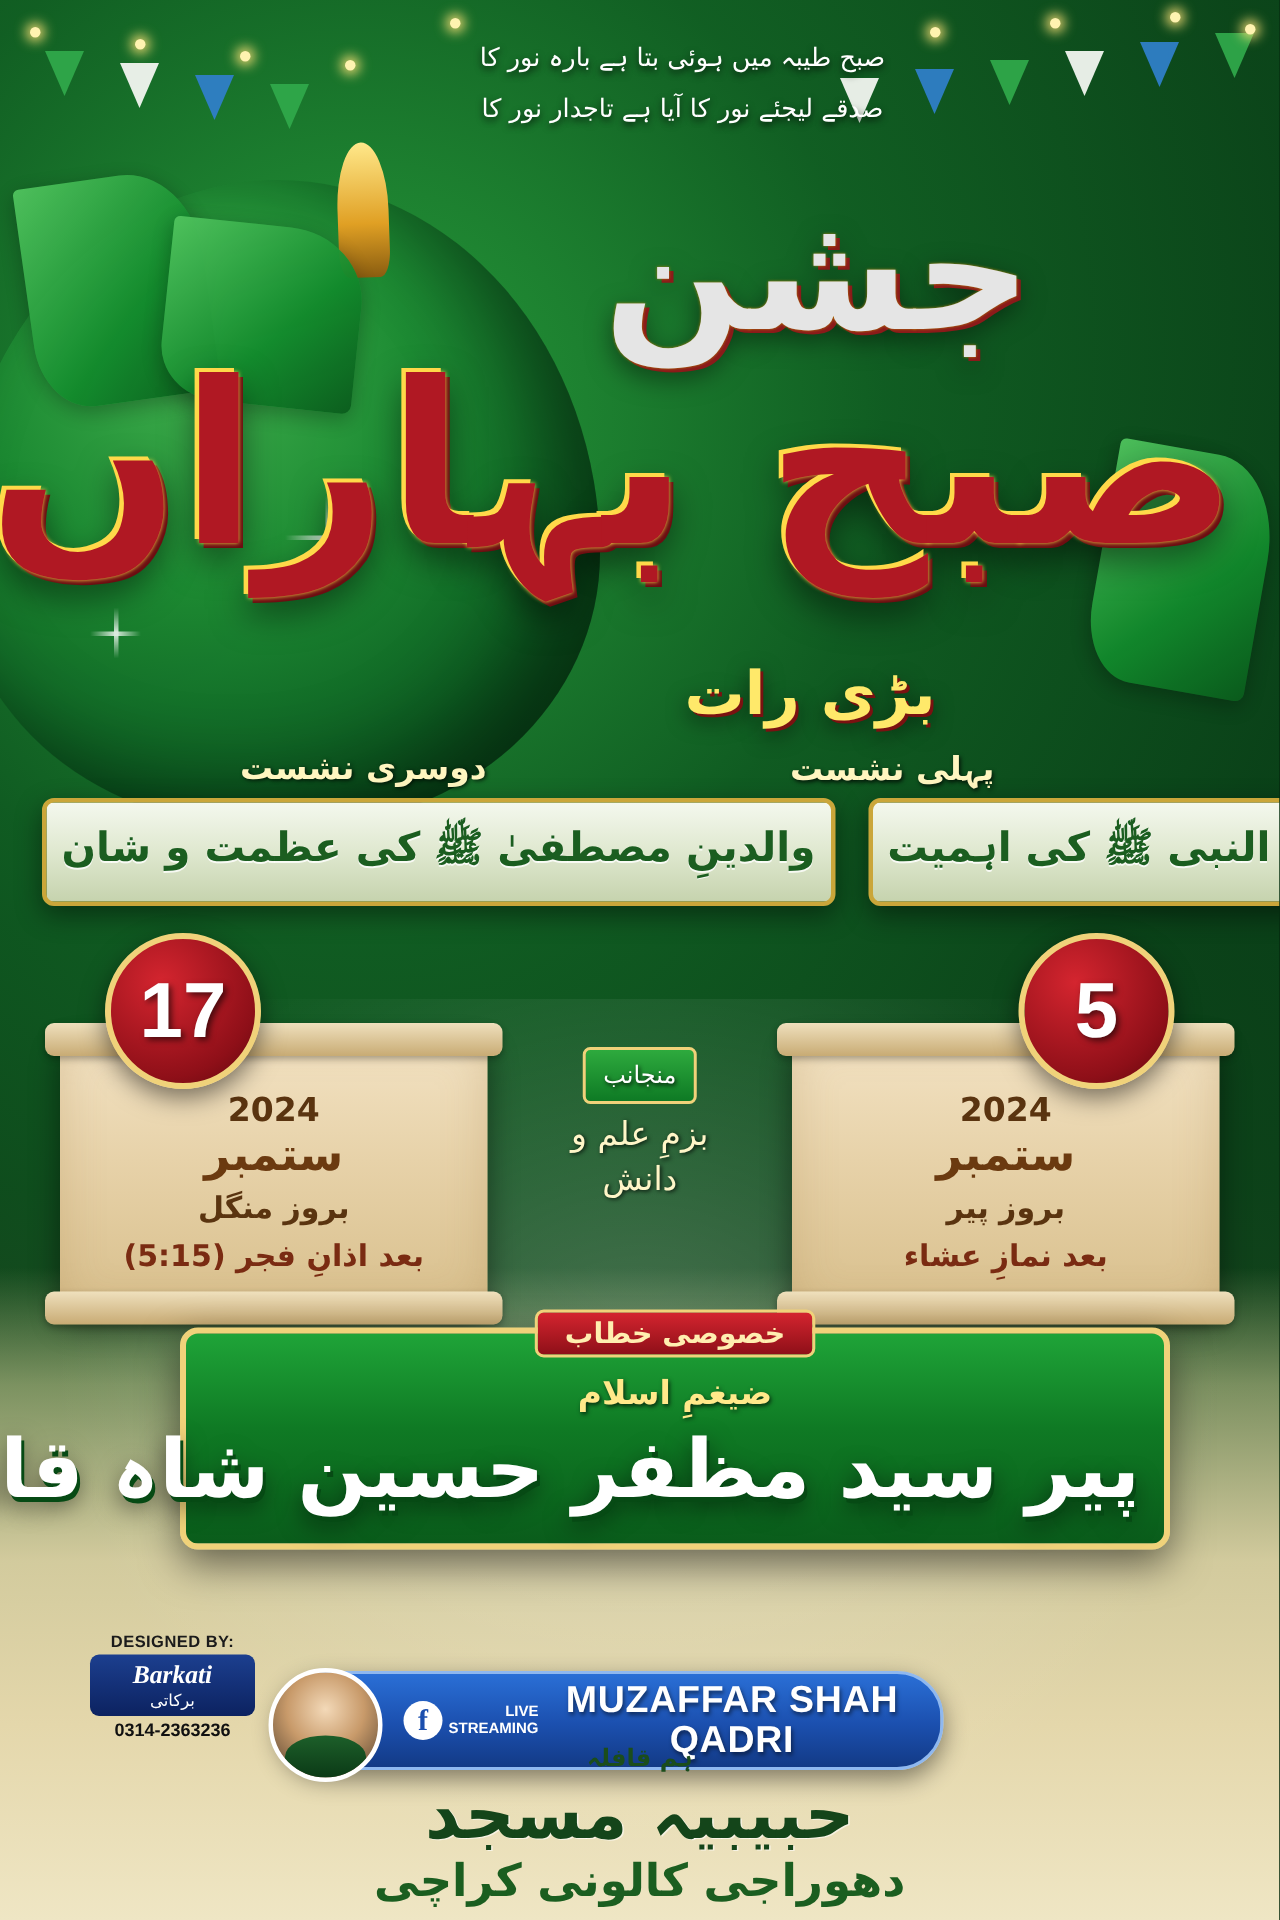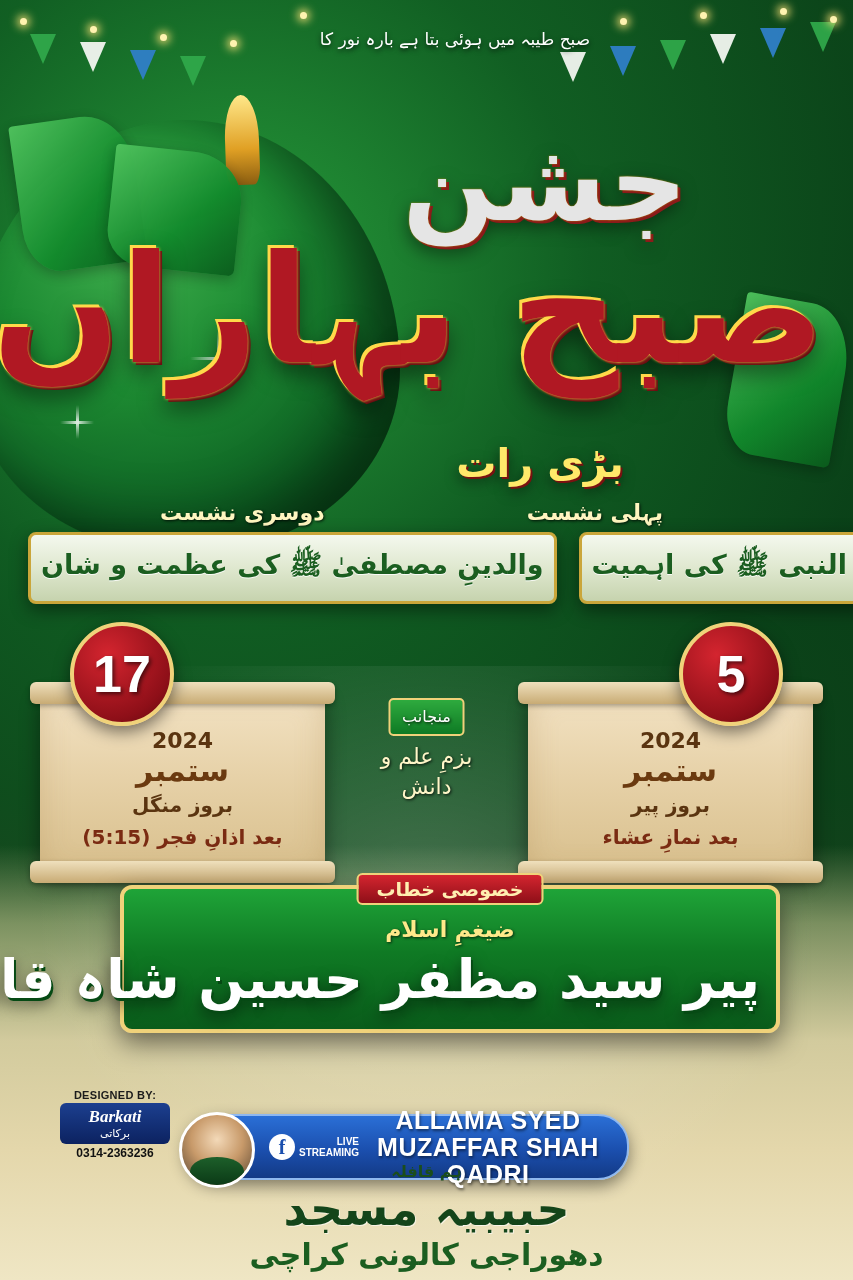--- a/index.html
+++ b/index.html
@@ -511,20 +511,21 @@
     <div class="bulb" style="left:230px; top:40px;"></div>
     <div class="bulb" style="left:300px; top:12px;"></div>
     <div class="bulb" style="left:620px; top:18px;"></div>
     <div class="bulb" style="left:700px; top:12px;"></div>
     <div class="bulb" style="left:780px; top:8px;"></div>
     <div class="bulb" style="left:830px; top:16px;"></div>
   </div>
 
   <div class="couplet urdu">
     <div>صبح طیبہ میں ہوئی بتا ہے بارہ نور کا</div>
+    <div>صدقے لیجئے نور کا آیا ہے تاجدار نور کا</div>
   </div>
 
   <div class="main-title">
     <div class="line1 urdu">جشن</div>
     <div class="line2 urdu">صبح بہاراں</div>
   </div>
   <div class="subtitle-bari urdu">بڑی رات</div>
 
   <div class="session-tags">
     <div class="session-tag right urdu">پہلی نشست</div>
@@ -590,21 +591,20 @@
   <div class="live-bar">
     <div class="avatar"></div>
     <div class="fb-live">
       <div class="fb-circle">f</div>
       <div class="live-text">
         <div>LIVE</div>
         <div>STREAMING</div>
       </div>
     </div>
     <div class="speaker-en">
-      <div>ALLAMA SYED</div>
       <div>MUZAFFAR SHAH QADRI</div>
     </div>
   </div>
 
   <div class="venue">
     <div class="venue-crest urdu">ہم قافلہ</div>
     <div class="venue-name urdu">حبیبیہ مسجد</div>
     <div class="venue-addr urdu">دھوراجی کالونی کراچی</div>
   </div>
 

